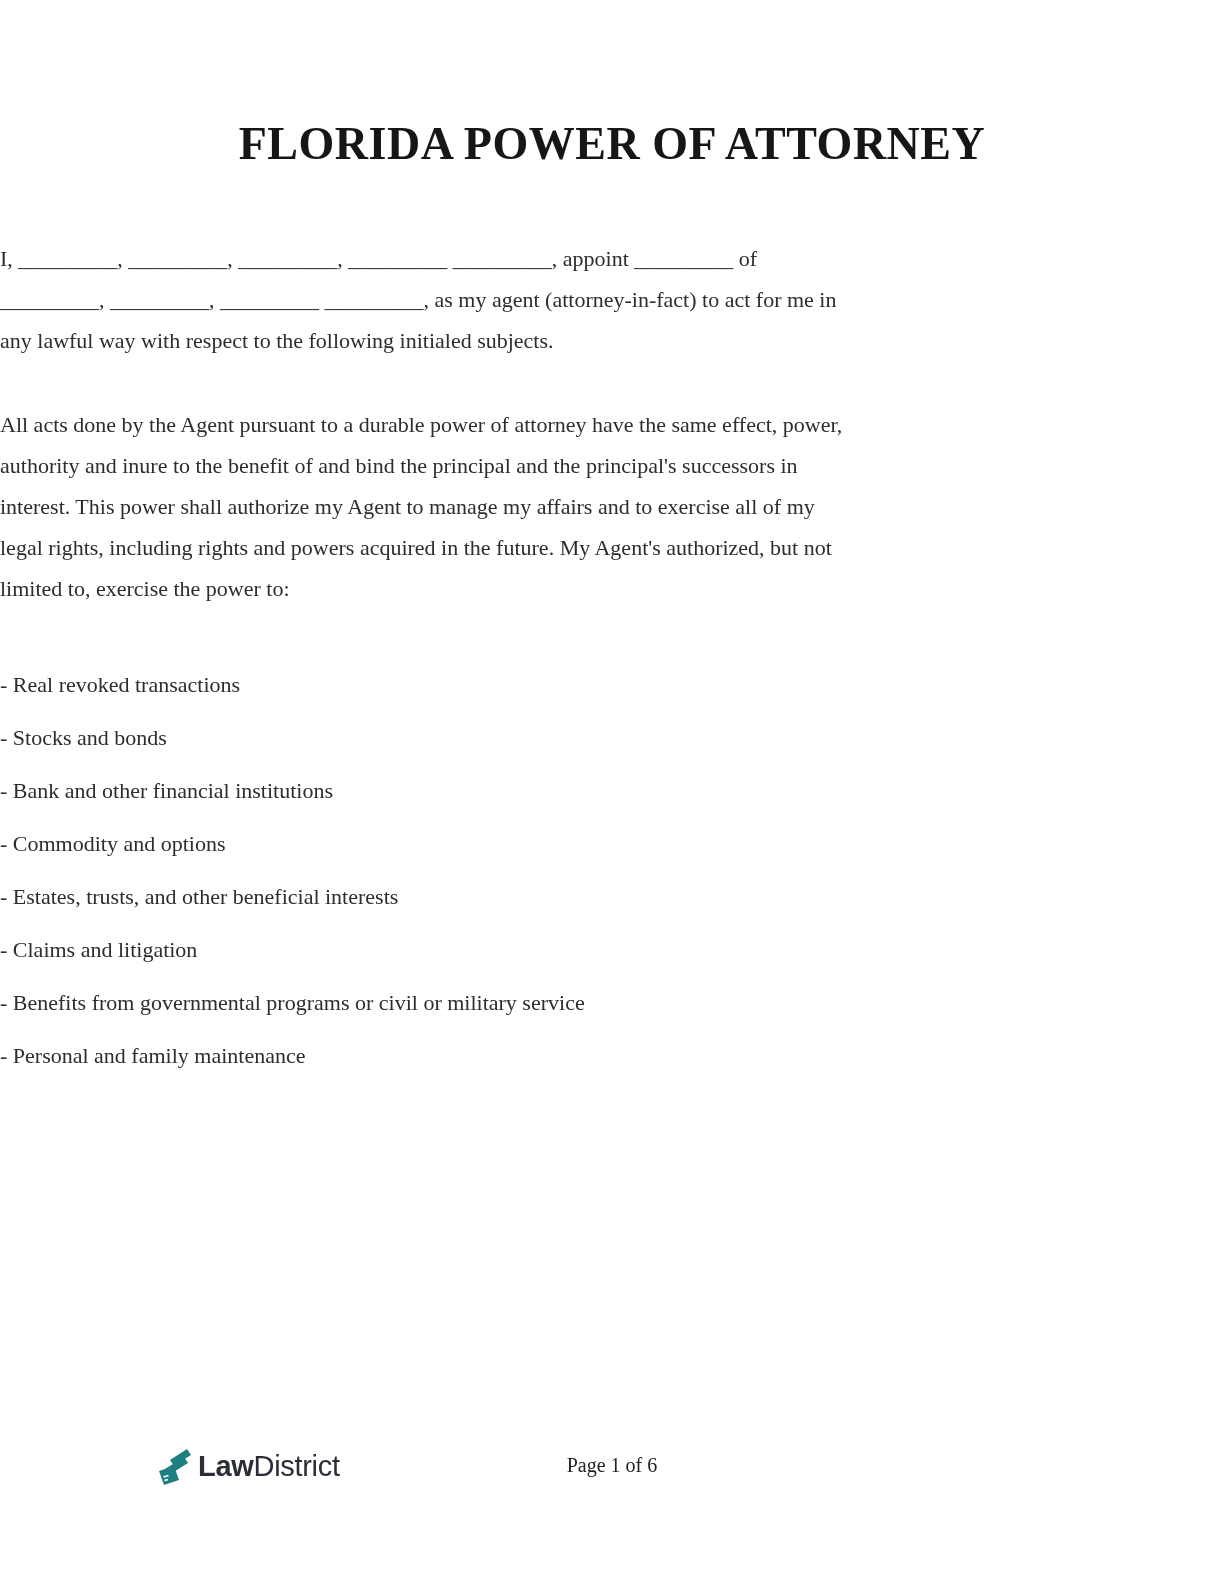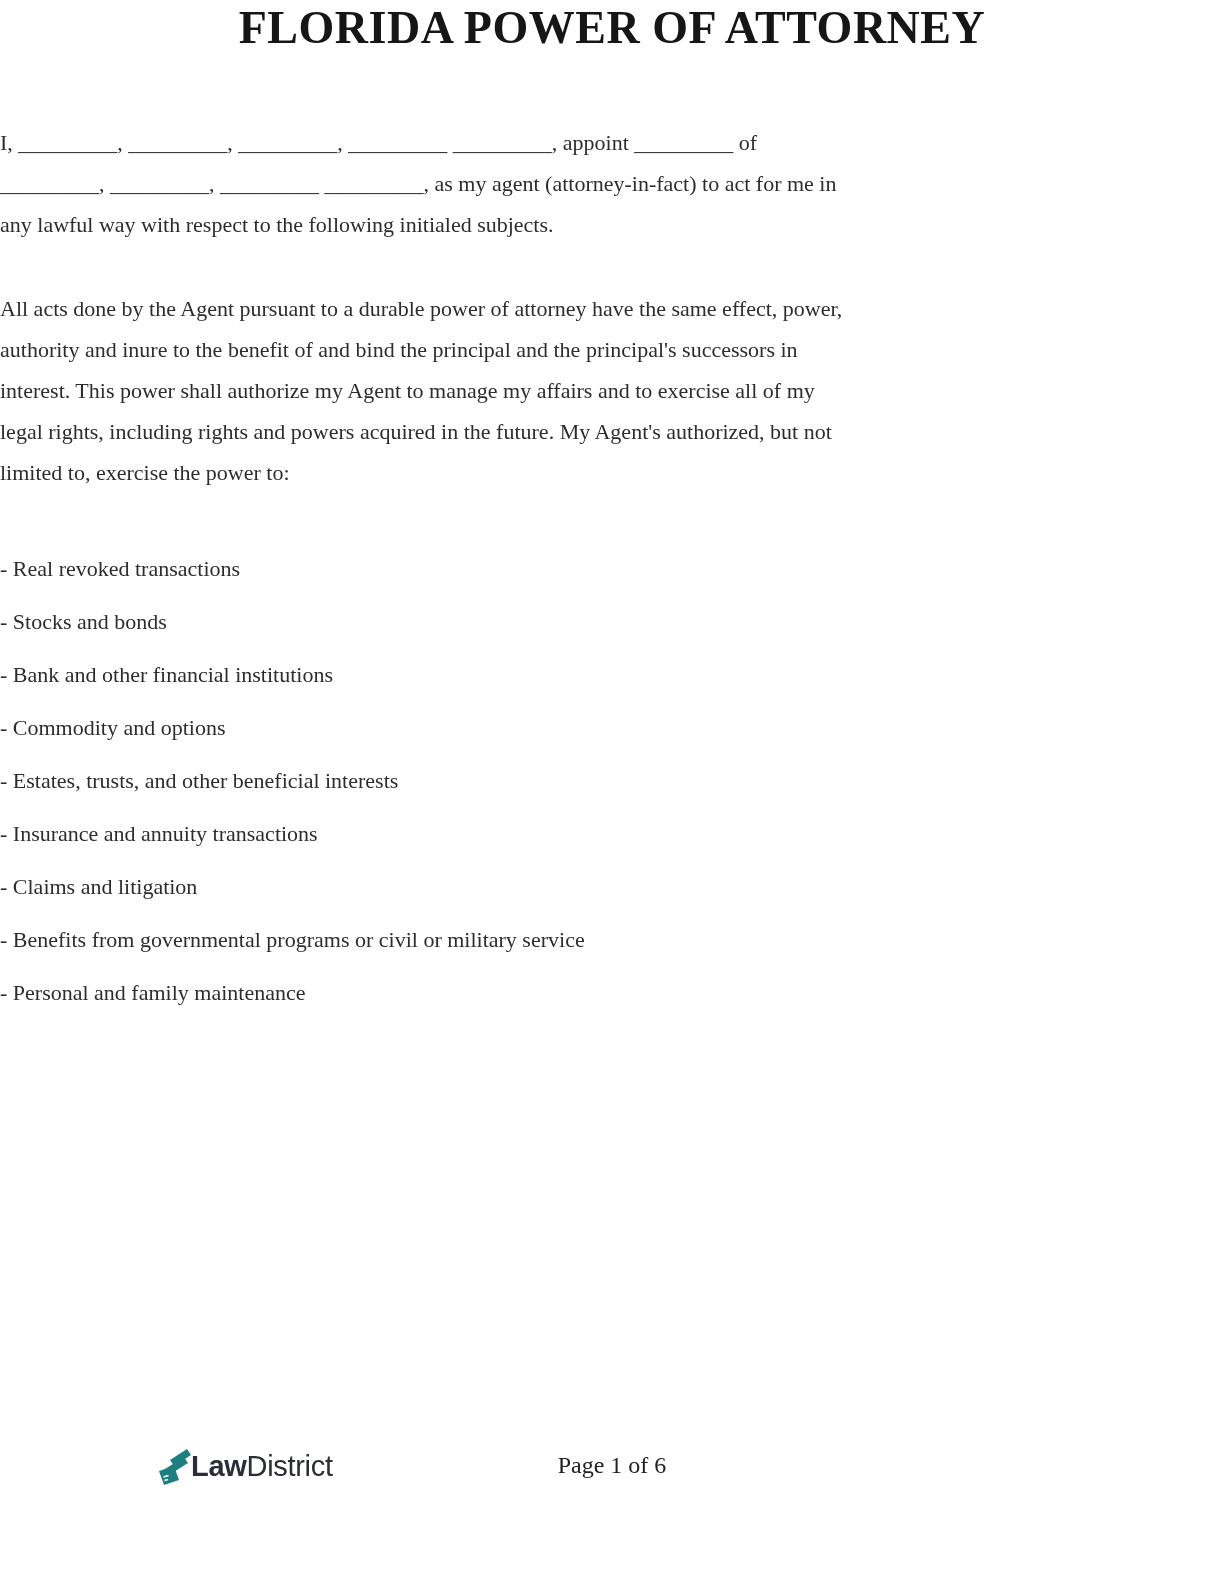--- a/index.html
+++ b/index.html
@@ -11,20 +11,21 @@
     position: relative;
     width: 1224px;
     height: 1584px;
     background: #ffffff;
     font-family: "Liberation Serif", serif;
     color: #2d2d2d;
     overflow: hidden;
   }
   .doc-title {
     margin: 0;
+    padding-top: 116px;
     width: 100%;
     text-align: center;
     font-size: 46px;
     line-height: 56px;
     font-weight: 700;
     letter-spacing: 0.5px;
     color: #161616;
   }
   .content {
     width: 860px;
@@ -58,38 +59,39 @@
     right: 157px;
     top: 1442px;
     height: 48px;
   }
   .logo {
     position: absolute;
     left: 0;
     top: 4px;
     display: flex;
     align-items: center;
+    gap: 7px;
   }
   .logo-icon svg {
     display: block;
     width: 34px;
     height: 40px;
   }
   .logo-text {
     font-family: "Liberation Sans", sans-serif;
     font-size: 29px;
     letter-spacing: -0.3px;
     color: #2b2e36;
     white-space: nowrap;
   }
   .logo-law { font-weight: 700; }
   .logo-district { font-weight: 400; }
   .pagenum {
     text-align: center;
-    font-size: 24px;
+    font-size: 20px;
     line-height: 46px;
     color: #222222;
   }
 </style>
 </head>
 <body>
 
 <div class="page">
 
   <h1 class="doc-title">FLORIDA POWER OF ATTORNEY</h1>
@@ -99,21 +101,20 @@
 
 
     <p class="para">All acts done by the Agent pursuant to a durable power of attorney have the same effect, power, authority and inure to the benefit of and bind the principal and the principal's successors in interest. This power shall authorize my Agent to manage my affairs and to exercise all of my legal rights, including rights and powers acquired in the future. My Agent's authorized, but not limited to, exercise the power to:</p>
 
     <ul class="subjects">
       <li>- Real revoked transactions</li>
       <li>- Stocks and bonds</li>
       <li>- Bank and other financial institutions</li>
       <li>- Commodity and options</li>
       <li>- Estates, trusts, and other beneficial interests</li>
-      <li>- Insurance and annuity transactions</li>
       <li>- Claims and litigation</li>
       <li>- Benefits from governmental programs or civil or military service</li>
       <li>- Personal and family maintenance</li>
     </ul>
   </div>
 
   <div class="footer">
     <div class="logo">
       <span class="logo-icon">
         <svg viewBox="0 0 34 40" xmlns="http://www.w3.org/2000/svg" aria-hidden="true">

